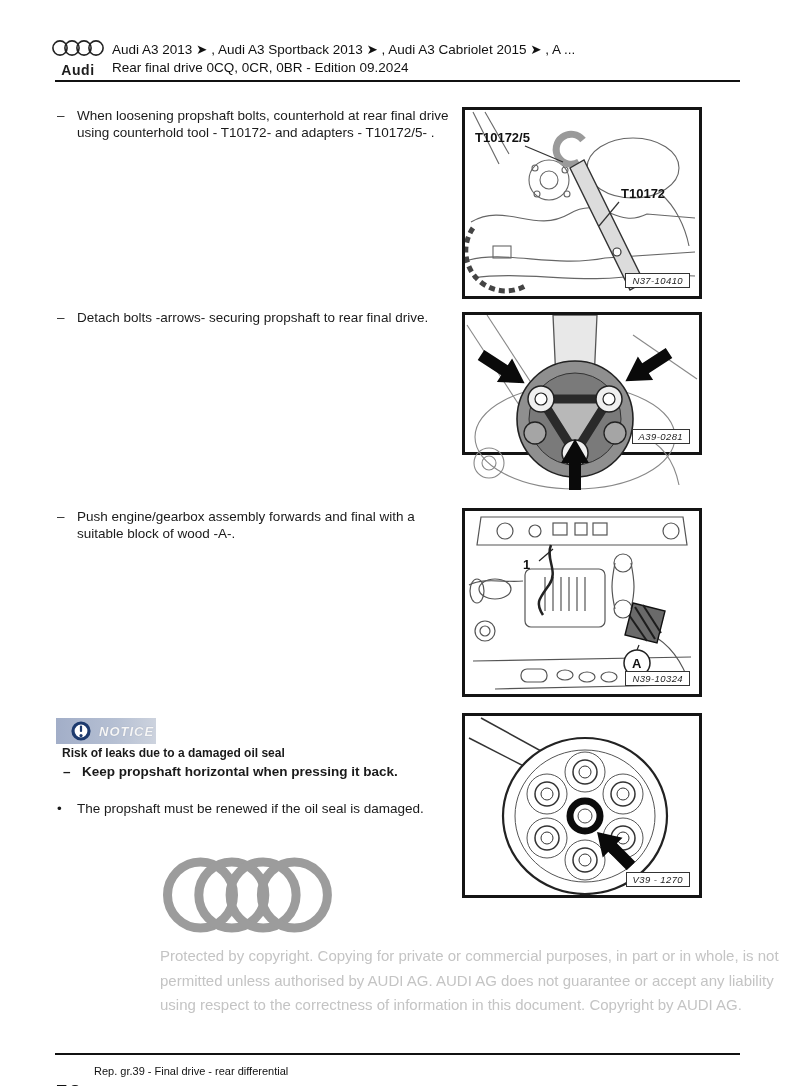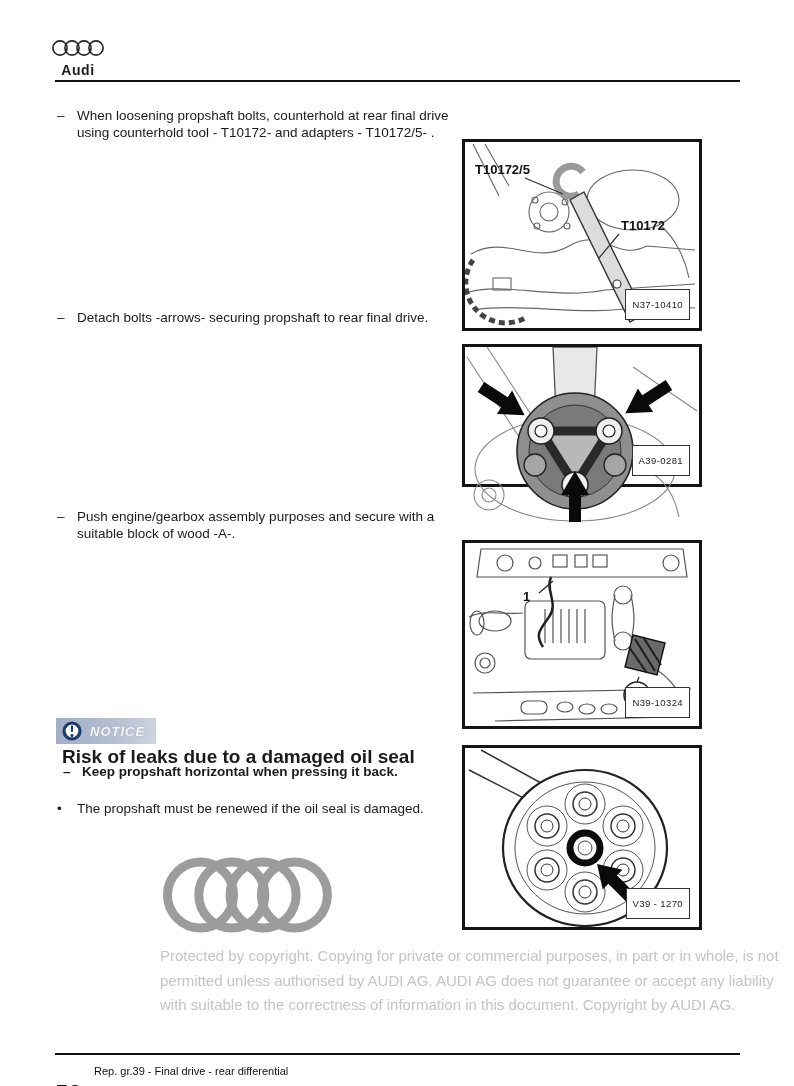--- a/index.html
+++ b/index.html
@@ -13,33 +13,33 @@
   .logo-word { font-size:14px; font-weight:700; letter-spacing:.6px; color:#1d1d1d; margin-top:1px; }
   .hdr-text { position:absolute; left:112px; top:41px; font-size:13.5px; line-height:17.5px; color:#111; }
   .hdr-rule { position:absolute; left:55px; top:80px; width:685px; border-top:2px solid #111; }
 
   
   .step { position:absolute; left:57px; width:395px; display:flex; font-size:13.5px; line-height:17px; }
   .step .marker { width:20px; flex:0 0 20px; }
   .step .txt { flex:1; }
 
   
-  .fig { position:absolute; left:462px; width:240px; border:3px solid #141414; background:#fff;margin-top:32px; }
+  .fig { position:absolute; left:462px; width:240px; border:3px solid #141414; background:#fff; }
   .fig svg { display:block; }
   svg text { font-family:"Liberation Sans","DejaVu Sans",sans-serif; }
   .figref { position:absolute; right:9px; bottom:8px; border:1.5px solid #333; background:#fff;
-            font-size:9.5px; letter-spacing:.4px; padding:9px 6px; color:#222; }
+            font-size:9.5px; letter-spacing:.4px; padding:1px 6px; color:#222;font-style:italic; }
 
   
   .notice-banner { position:absolute; left:56px; top:718px; width:100px; height:26px;
                    background:linear-gradient(90deg,#a2aec8 0%,#b6c0d3 60%,#cdd3de 100%);
-                   display:flex; align-items:center; gap:7px; padding-left:5px; }
+                   display:flex; align-items:center; gap:7px; padding-left:14px; }
   .notice-banner .nlabel { font-size:13px; font-weight:700; font-style:italic; color:#f6f6f6;
                            letter-spacing:1px; text-shadow:0 0 1px #8d97ad; }
-  .notice-title { position:absolute; left:62px; top:746px; font-size:19px; font-weight:700; }
+  .notice-title { position:absolute; left:62px; top:746px; font-size:12px; font-weight:700; }
   .notice-dash { position:absolute; left:63px; top:764px; width:380px; display:flex;
                  font-size:13.5px; font-weight:700; }
   .notice-dash .marker { width:19px; flex:0 0 19px; }
   .bullet-row { position:absolute; left:57px; top:801px; width:390px; display:flex; font-size:13.5px; }
   .bullet-row .marker { width:20px; flex:0 0 20px; }
 
   
   .watermark { position:absolute; left:163px; top:857px; }
   .copyright { position:absolute; left:160px; top:944px; font-size:15px; line-height:24.5px; color:#c4c4c4; }
 
@@ -57,33 +57,37 @@
     <svg width="52" height="18" viewBox="0 0 52 18">
       <g fill="none" stroke="#222" stroke-width="1.6">
         <circle cx="8" cy="9" r="7.1"></circle>
           <circle cx="20" cy="9" r="7.1"></circle>
         <circle cx="32" cy="9" r="7.1"></circle>
           <circle cx="44" cy="9" r="7.1"></circle>
       </g>
     </svg>
     <div class="logo-word">Audi</div>
   </div>
+  <div class="hdr-text">
+    <div>Audi A3 2013 ➤ , Audi A3 Sportback 2013 ➤ , Audi A3 Cabriolet 2015 ➤ , A ...</div>
+    <div>Rear final drive 0CQ, 0CR, 0BR - Edition 09.2024</div>
+  </div>
   <div class="hdr-rule"></div>
 
   <div class="step" style="top:107px">
     <span class="marker">–</span>
     <span class="txt">When loosening propshaft bolts, counterhold at rear final drive using counterhold tool - T10172- and adapters - T10172/5- .</span>
   </div>
   <div class="step" style="top:309px">
     <span class="marker">–</span>
     <span class="txt">Detach bolts -arrows- securing propshaft to rear final drive.</span>
   </div>
   <div class="step" style="top:508px">
     <span class="marker">–</span>
-    <span class="txt">Push engine/gearbox assembly purposes and secure with a suitable block of wood -A-.</span>
+    <span class="txt">Push engine/gearbox assembly forwards and final with a suitable block of wood -A-.</span>
   </div>
 
   <div class="fig" style="top:107px;height:192px">
     <svg width="234" height="186" viewBox="0 0 234 186">
       <g fill="none" stroke="#666" stroke-width="1.1">
         <path d="M8,2 L34,54"></path>
           <path d="M20,2 L44,44"></path>
         <ellipse cx="168" cy="58" rx="46" ry="30"></ellipse>
         <path d="M6,112 C40,92 70,124 104,104 S150,120 182,104 L230,108"></path>
         <path d="M4,150 C40,140 90,158 140,148 L230,142"></path>
@@ -254,20 +258,20 @@
           <circle cx="68.8" cy="38" r="33"></circle>
         <circle cx="100.1" cy="38" r="33"></circle>
           <circle cx="131.4" cy="38" r="33"></circle>
       </g>
     </svg>
   </div>
 
   <div class="copyright">
     <div>Protected by copyright. Copying for private or commercial purposes, in part or in whole, is not</div>
     <div>permitted unless authorised by AUDI AG. AUDI AG does not guarantee or accept any liability</div>
-    <div>with suitable to the correctness of information in this document. Copyright by AUDI AG.</div>
+    <div>using respect to the correctness of information in this document. Copyright by AUDI AG.</div>
   </div>
 
   <div class="footer-rule"></div>
   <div class="page-number">52</div>
   <div class="footer-label">Rep. gr.39 - Final drive - rear differential</div>
 
 </div>
 
 </body></html>

